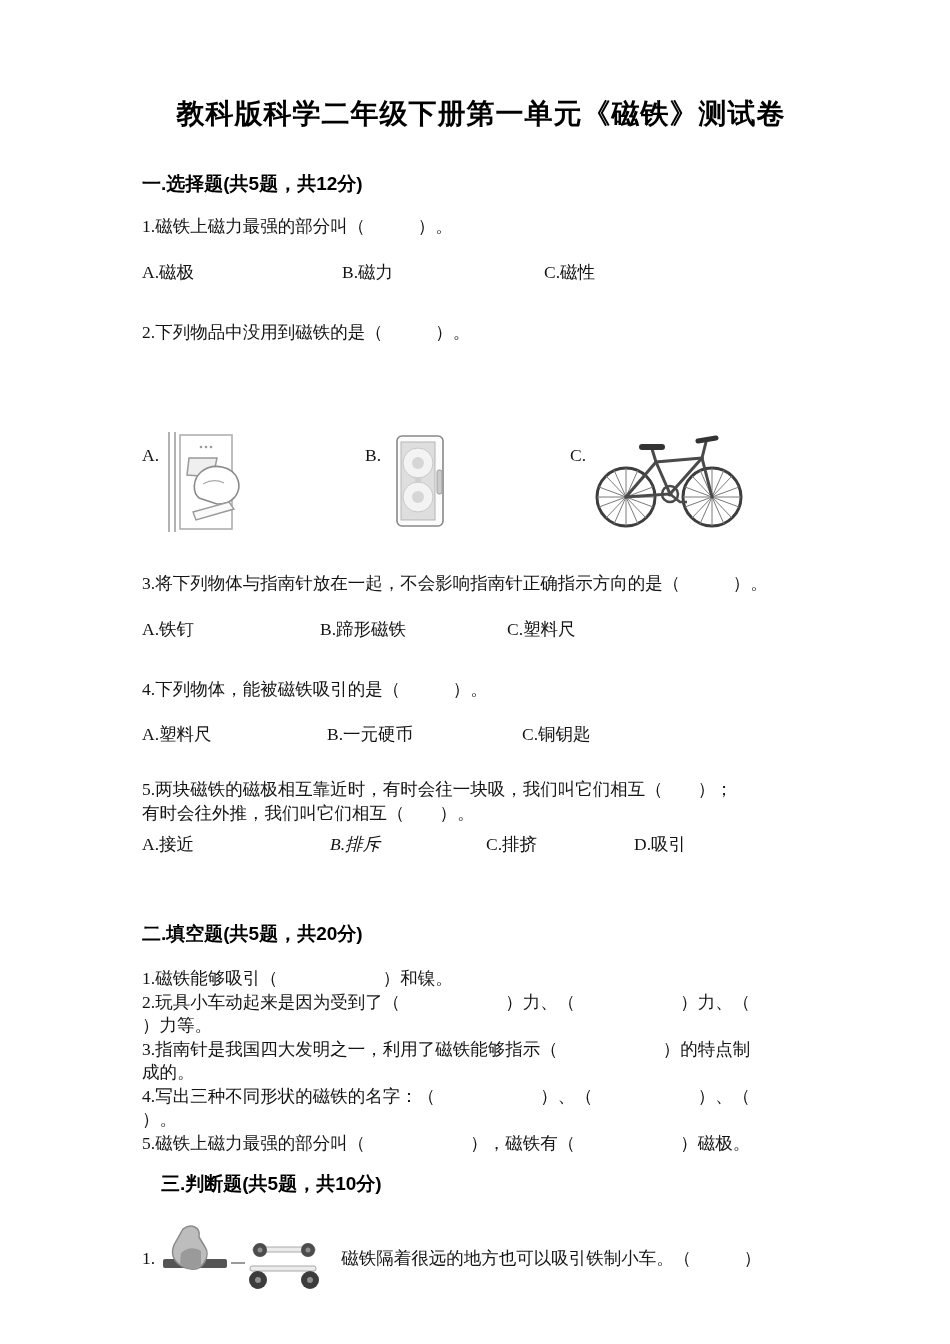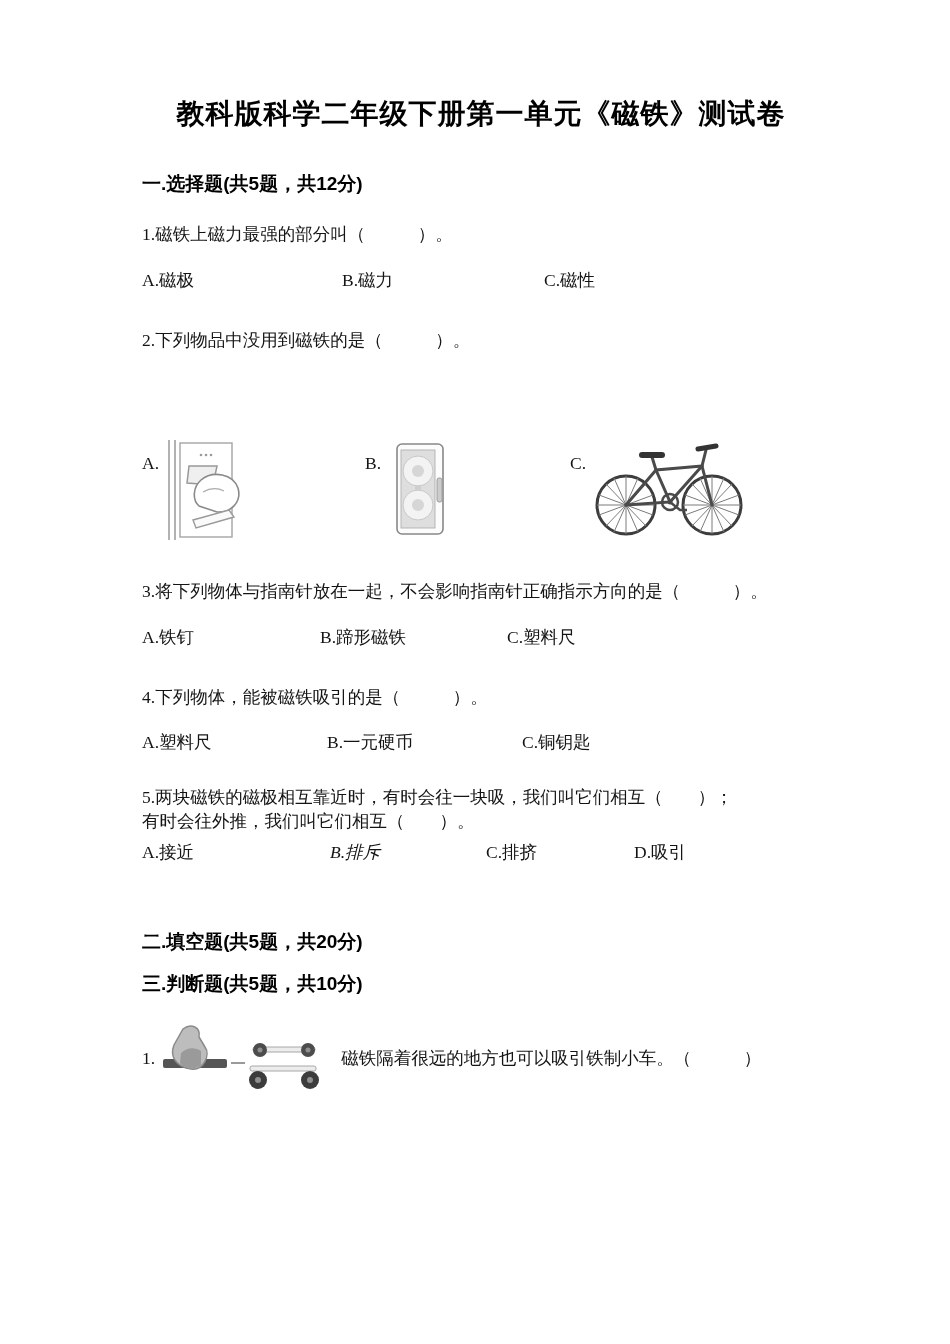--- a/index.html
+++ b/index.html
@@ -12,21 +12,21 @@
   }
   .title {
     margin:0; text-align:center; font-size:28px; font-weight:bold;
     letter-spacing:1px; color:#000;
     font-family:"Liberation Sans","DejaVu Sans",sans-serif;
   }
   .sec-header {
     margin-top:38px; font-size:19px; font-weight:bold; color:#000;
     font-family:"Liberation Sans","DejaVu Sans",sans-serif;
   }
-  .q-text { margin-top:27px; }
+  .q-text { margin-top:19px; }
   .q-text2 { margin-top:36px; }
   .q-line { line-height:24px; }
   .opts { margin-top:22px; display:flex; }
   .opt { display:inline-block; white-space:nowrap; }
   .w200{width:200px;} .w202{width:202px;}
   .w178{width:178px;} .w187{width:187px;}
   .w185{width:185px;} .w195{width:195px;font-family:Liberation Serif, serif;}
   .w188{width:188px;} .w156{width:156px;font-style:italic;} .w148{width:148px;}
   .img-row { margin-top:88px; height:104px; display:flex; align-items:flex-start; }
   .img-item { display:flex; align-items:flex-start; }
@@ -144,22 +144,32 @@
     <div class="q-line">有时会往外推，我们叫它们相互（　　）。</div>
   </div>
   <div class="opts" style="margin-top:8px;">
     <span class="opt w188">A.接近</span>
     <span class="opt w156">B.排斥</span>
     <span class="opt w148">C.排挤</span>
     <span class="opt">D.吸引</span>
   </div>
 
   <div class="sec-header" style="margin-top:65px;">二.填空题(共5题，共20分)</div>
+  <div class="fill-block">
+    <div class="fill-line">1.磁铁能够吸引（　　　　　　）和镍。</div>
+    <div class="fill-line">2.玩具小车动起来是因为受到了（　　　　　　）力、（　　　　　　）力、（</div>
+    <div class="fill-line">）力等。</div>
+    <div class="fill-line">3.指南针是我国四大发明之一，利用了磁铁能够指示（　　　　　　）的特点制</div>
+    <div class="fill-line">成的。</div>
+    <div class="fill-line">4.写出三种不同形状的磁铁的名字：（　　　　　　）、（　　　　　　）、（</div>
+    <div class="fill-line">）。</div>
+    <div class="fill-line">5.磁铁上磁力最强的部分叫（　　　　　　），磁铁有（　　　　　　）磁极。</div>
+  </div>
 
-  <div class="sec-header" style="margin-top:16px;">三.判断题(共5题，共10分)</div>
+  <div class="sec-header" style="margin-top:16px;margin-left:19px;">三.判断题(共5题，共10分)</div>
 
   <div class="judge-row">
     <span class="judge-num">1.</span>
     <span>
       <svg width="172" height="72" viewBox="0 0 172 72">
         <rect x="2" y="36" width="64" height="9" rx="2" fill="#555555"></rect>
         <path d="M22,6 C30,0 40,4 38,14 L44,24 C50,32 42,48 30,46 C16,44 8,34 13,22 Z" fill="#bdbdbd" stroke="#8b8b8b" stroke-width="1.5"></path>
         <path d="M20,30 C26,24 34,24 40,28 L40,42 C32,48 24,46 19,40 Z" fill="#9a9a9a"></path>
         <path d="M70,40 L84,40" stroke="#9a9a9a" stroke-width="2"></path>
         <rect x="92" y="24" width="62" height="5" rx="2" fill="#ececec" stroke="#a8a8a8" stroke-width="1"></rect>

